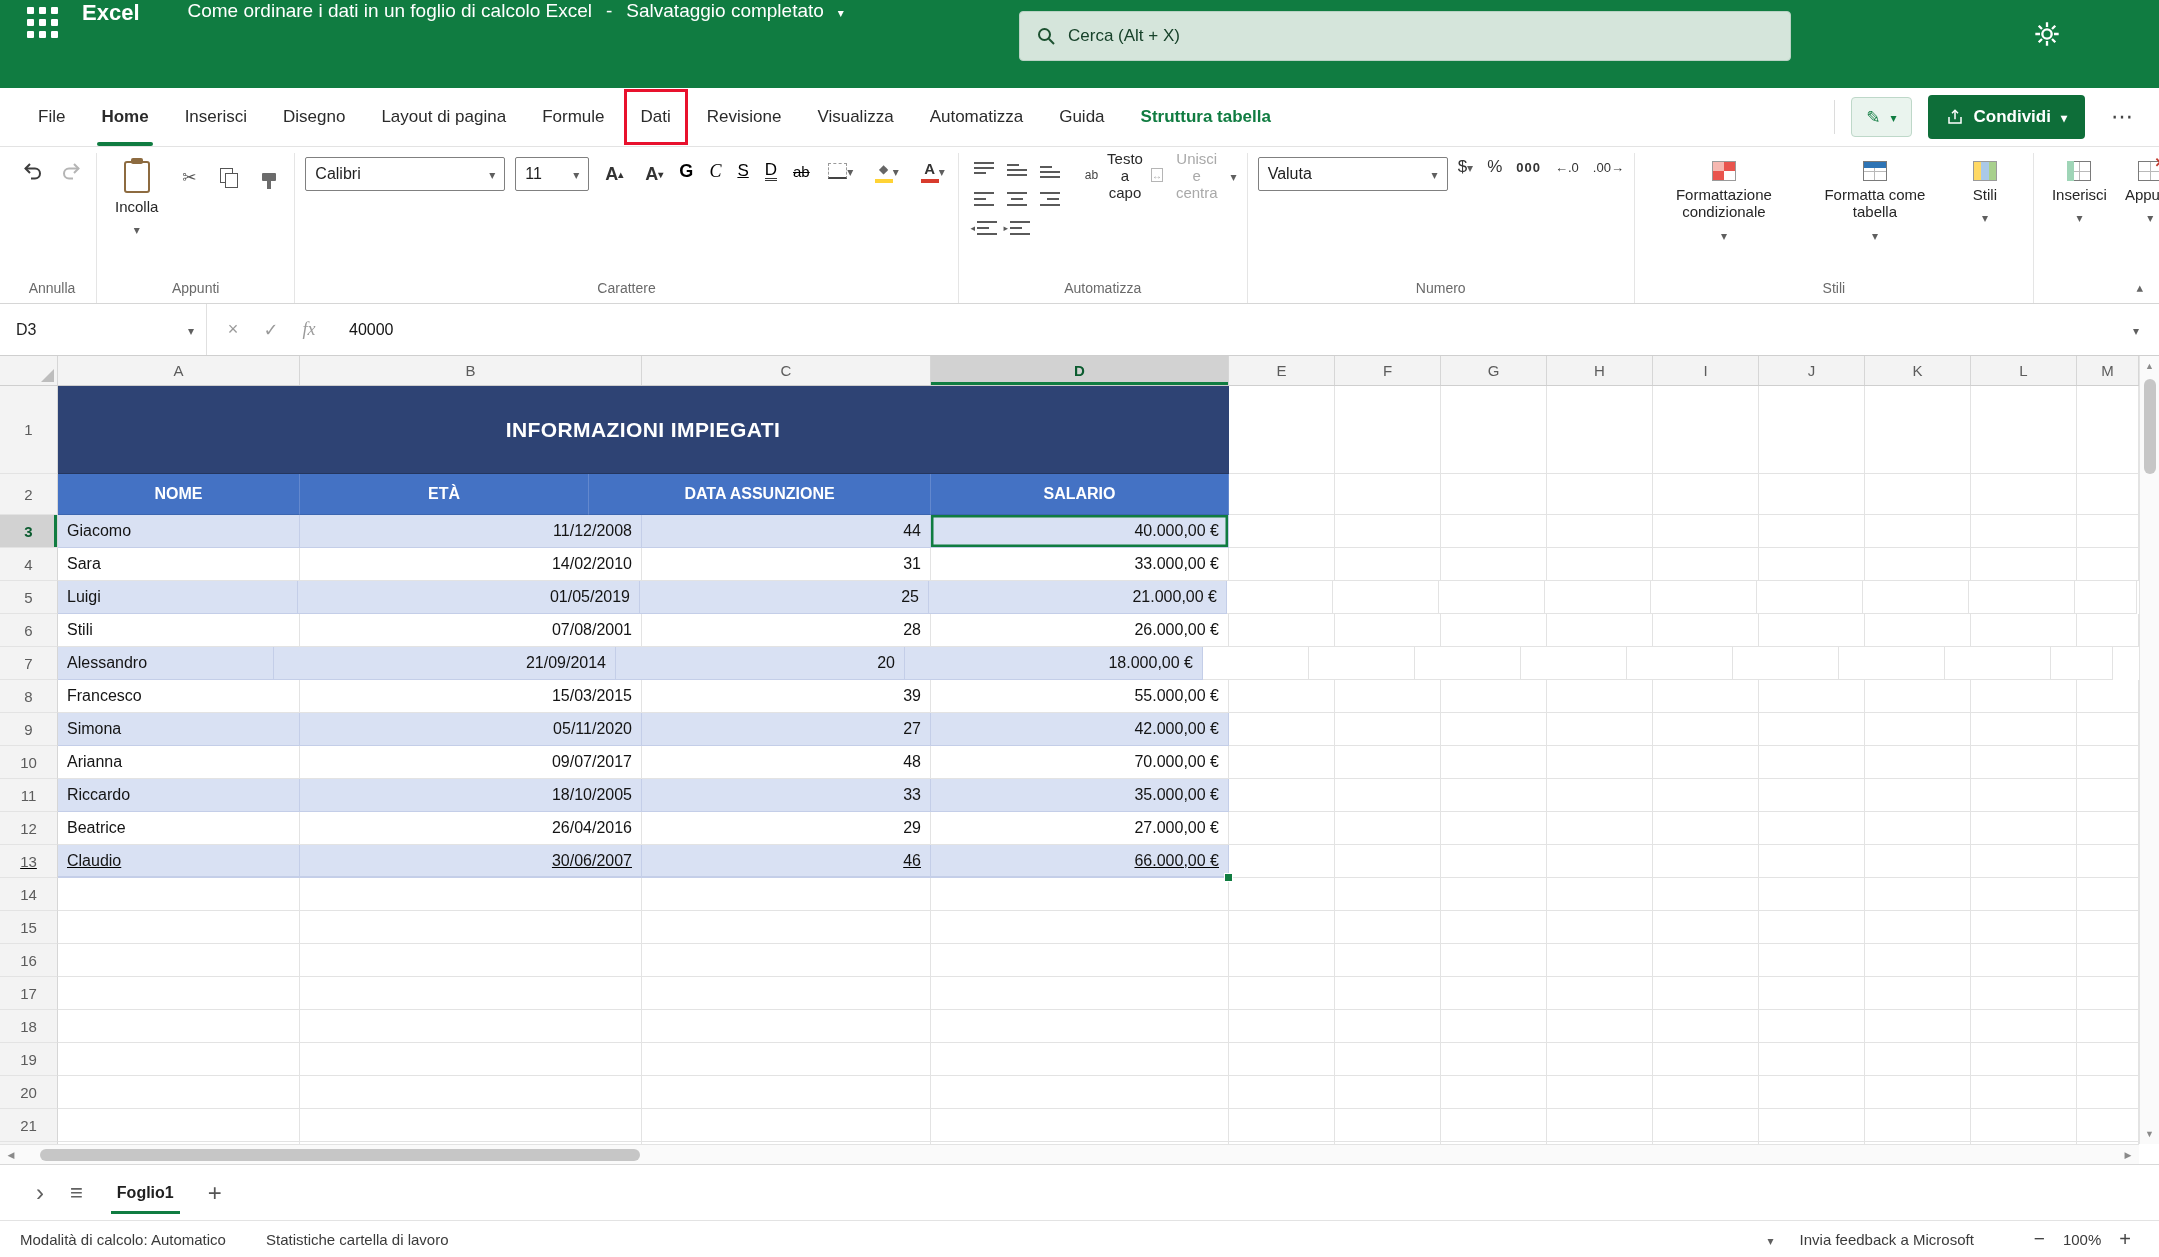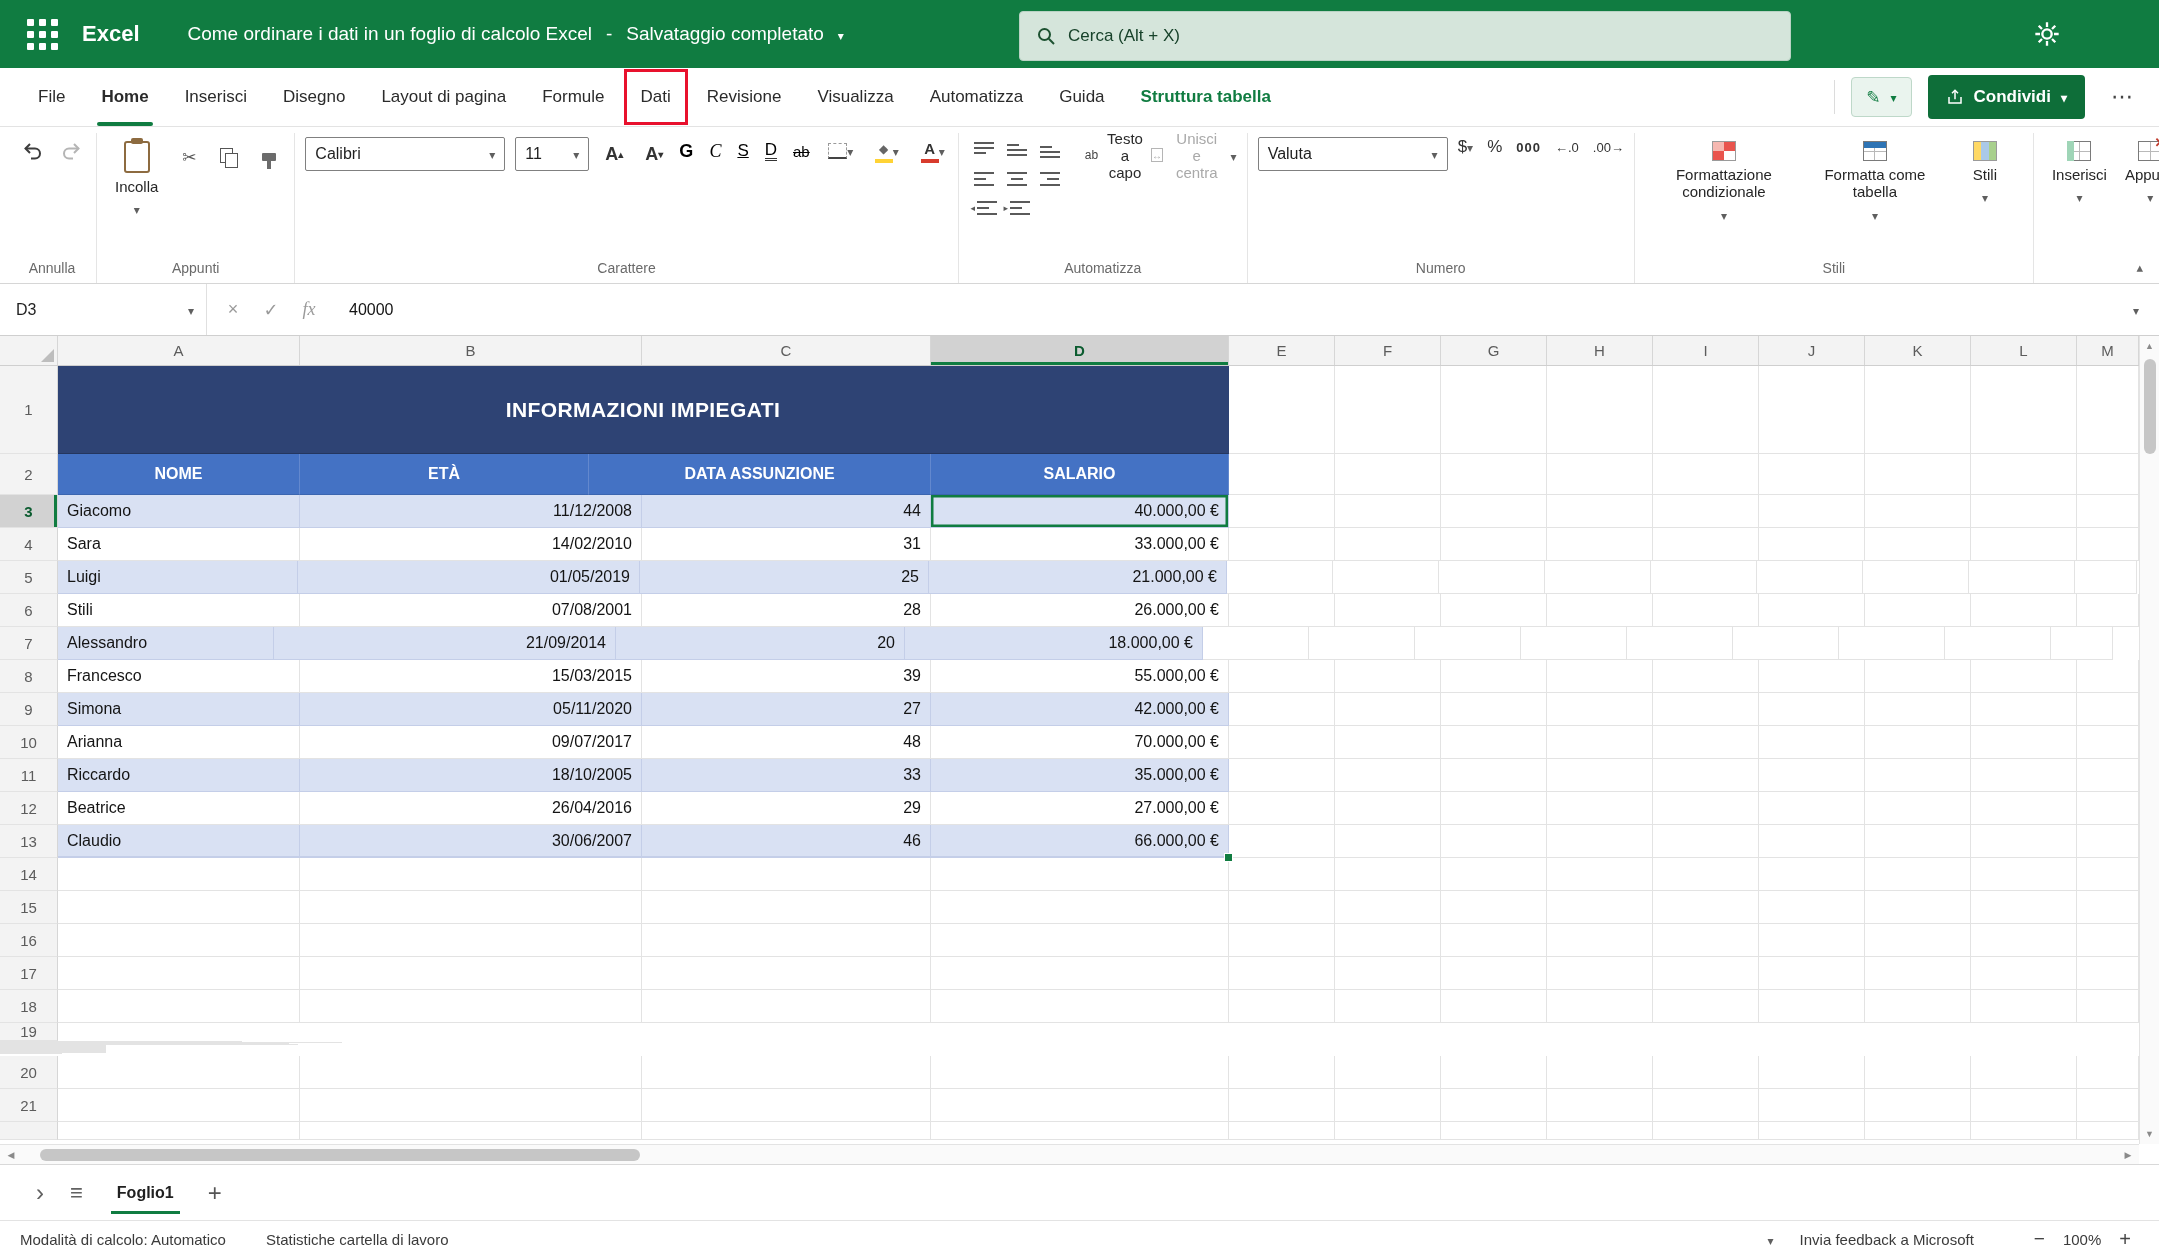--- a/index.html
+++ b/index.html
@@ -1,21 +1,21 @@
 <!DOCTYPE html>
 <html><head>
 <meta charset="utf-8">
 <style>
   * { box-sizing: border-box; margin: 0; padding: 0; }
   html,body { width:2159px; height:1257px; overflow:hidden; font-family:"Liberation Sans",sans-serif; background:#fff; }
   button { background:none; border:none; font:inherit; color:inherit; cursor:pointer; }
   .app { width:2159px; height:1257px; display:flex; flex-direction:column; background:#fff; }
 
   
-  .topbar { height:68px; background:#107c41; display:flex; align-items:center; padding:0 20px; color:#fff; position:relative; flex:none; }
+  .topbar { height:88px; background:#107c41; display:flex; align-items:flex-start; padding:0 20px; color:#fff; position:relative; flex:none; }
   .waffle { width:44px; height:44px; display:flex; align-items:center; justify-content:center; margin-right:18px; }
   .waffle .grid9 { display:grid; grid-template-columns:repeat(3,7px); grid-template-rows:repeat(3,7px); gap:5px; }
   .waffle .grid9 i { background:#fff; border-radius:1px; }
   .appname { font-size:22px; font-weight:700; margin-right:48px; }
   .doctitle { display:flex; align-items:center; gap:14px; font-size:19px; }
   .chev::after { content:"▾"; font-size:12px; color:#5f5f5f; }
   .chev.white::after { color:#fff; }
   .chev.green::after { color:#107c41; }
   .search { position:absolute; left:1019px; top:11px; width:772px; height:50px; background:#d5e5db; border:1px solid #b9d2c4; border-radius:4px; display:flex; align-items:center; gap:12px; padding:0 16px; }
   .search input { flex:1; background:transparent; border:none; outline:none; font-size:17px; color:#17422a; font-family:inherit; }
@@ -672,21 +672,21 @@
           <div class="cell" style="width: 106px;"></div>
           <div class="cell" style="width: 106px;"></div>
           <div class="cell" style="width: 106px;"></div>
           <div class="cell" style="width: 106px;"></div>
           <div class="cell" style="width: 106px;"></div>
           <div class="cell" style="width: 106px;"></div>
           <div class="cell" style="width: 106px;"></div>
           <div class="cell" style="width: 106px;"></div>
           <div class="cell" style="width: 62px;"></div>
         </div>
-        <div class="grow" style="height: 33px;">
+        <div class="grow" style="height: 33px; text-decoration: underline;">
           <div class="rownum">13</div>
           <div class="cell left band tbl-bottom" style="width: 242px;">Claudio</div>
           <div class="cell right band tbl-bottom" style="width: 342px;">30/06/2007</div>
           <div class="cell right band tbl-bottom" style="width: 289px;">46</div>
           <div class="cell right band tbl-bottom" style="width: 298px;">66.000,00 €</div>
           <div class="cell" style="width: 106px;"></div>
           <div class="cell" style="width: 106px;"></div>
           <div class="cell" style="width: 106px;"></div>
           <div class="cell" style="width: 106px;"></div>
           <div class="cell" style="width: 106px;"></div>
@@ -768,21 +768,21 @@
           <div class="cell" style="width: 106px;"></div>
           <div class="cell" style="width: 106px;"></div>
           <div class="cell" style="width: 106px;"></div>
           <div class="cell" style="width: 106px;"></div>
           <div class="cell" style="width: 106px;"></div>
           <div class="cell" style="width: 106px;"></div>
           <div class="cell" style="width: 106px;"></div>
           <div class="cell" style="width: 106px;"></div>
           <div class="cell" style="width: 62px;"></div>
         </div>
-        <div class="grow" style="height: 33px; flex-direction: column;">
+        <div class="grow" style="height: 33px;">
           <div class="rownum">19</div>
           <div class="cell" style="width: 242px;"></div>
           <div class="cell" style="width: 342px;"></div>
           <div class="cell" style="width: 289px;"></div>
           <div class="cell" style="width: 298px;"></div>
           <div class="cell" style="width: 106px;"></div>
           <div class="cell" style="width: 106px;"></div>
           <div class="cell" style="width: 106px;"></div>
           <div class="cell" style="width: 106px;"></div>
           <div class="cell" style="width: 106px;"></div>

